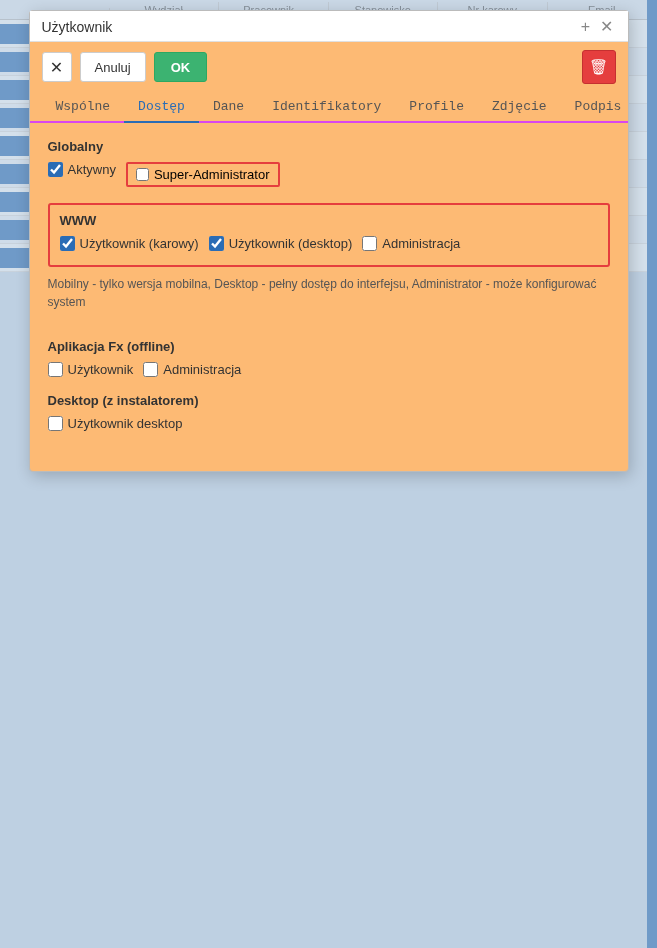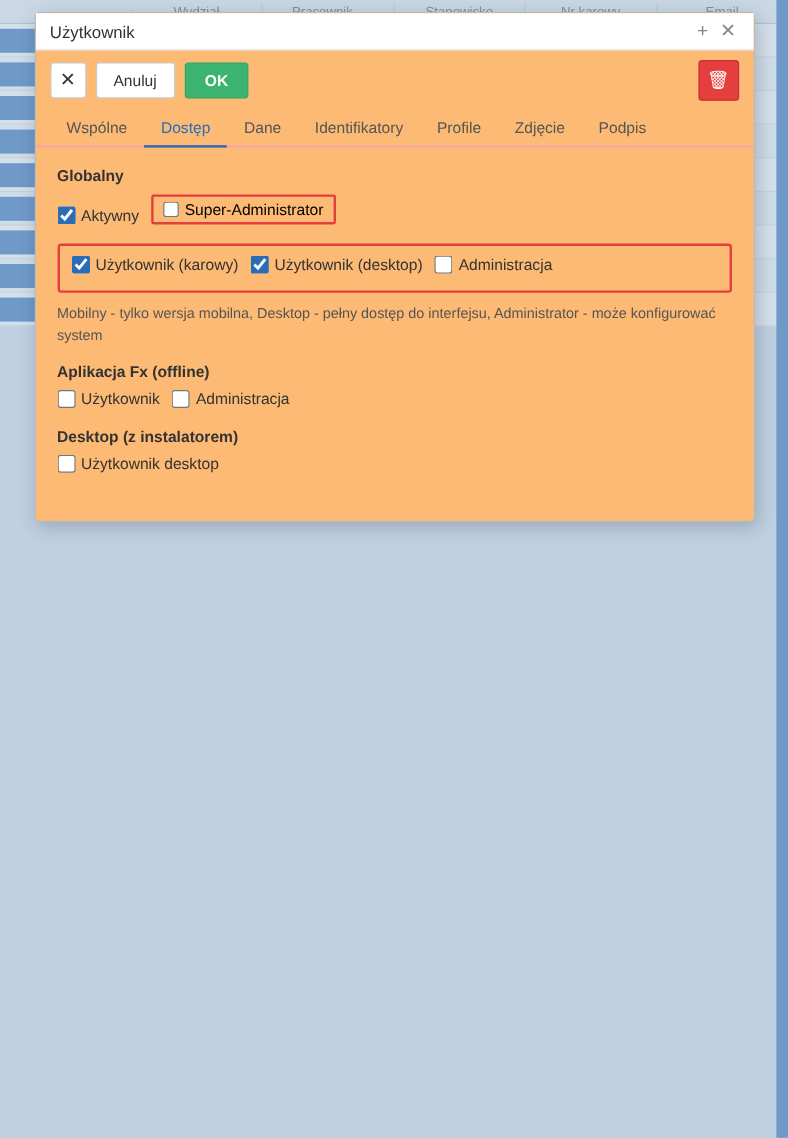--- a/index.html
+++ b/index.html
@@ -183,23 +183,24 @@
       color: #fff;
       display: flex;
       align-items: center;
       justify-content: center;
       margin-left: auto;
     }
 
     
     .modal-tabs {
       display: flex;
-      border-bottom: 2px solid #fca5a5;
+      border-bottom: 2px solid #d946ef;
       padding: 0 12px;
       gap: 0;
+      font-family: Liberation Mono, monospace;
     }
     .tab {
       padding: 7px 14px;
       font-size: 13px;
       color: #555;
       cursor: pointer;
       border-bottom: 2px solid transparent;
       margin-bottom: -2px;
       white-space: nowrap;
     }
@@ -218,21 +219,21 @@
     .section-heading {
       font-size: 13px;
       font-weight: bold;
       color: #333;
       margin-bottom: 8px;
     }
 
     
     .checkbox-row {
       display: flex;
-      align-items: flex-end;
+      align-items: flex-start;
       gap: 10px;
       margin-bottom: 6px;
       flex-wrap: wrap;
     }
     .checkbox-item {
       display: flex;
       align-items: center;
       gap: 5px;
       font-size: 13px;
       color: #333;
@@ -266,21 +267,21 @@
       font-size: 13px;
       font-weight: bold;
       color: #333;
       margin-bottom: 8px;
     }
 
     
     .desc-text {
       font-size: 12px;
       color: #555;
-      margin-bottom: 14px;
+      margin-bottom: 28px;
       line-height: 1.5;
     }
 
     .section-block {
       margin-bottom: 16px;
     }
   </style>
 </head>
 <body>
 
@@ -408,20 +409,21 @@
             <label for="chk-aktywny">Aktywny</label>
           </div>
           <div class="highlight-box">
             <input type="checkbox" id="chk-super-admin" style="">
             <label for="chk-super-admin">Super-Administrator</label>
           </div>
         </div>
       </div>
 
       <div class="www-box">
+        <div class="www-box-title">WWW</div>
         <div class="checkbox-row">
           <div class="checkbox-item">
             <input type="checkbox" id="chk-mobilny" checked="" style="">
             <label for="chk-mobilny">Użytkownik (karowy)</label>
           </div>
           <div class="checkbox-item">
             <input type="checkbox" id="chk-desktop" checked="" style="">
             <label for="chk-desktop">Użytkownik (desktop)</label>
           </div>
           <div class="checkbox-item">

